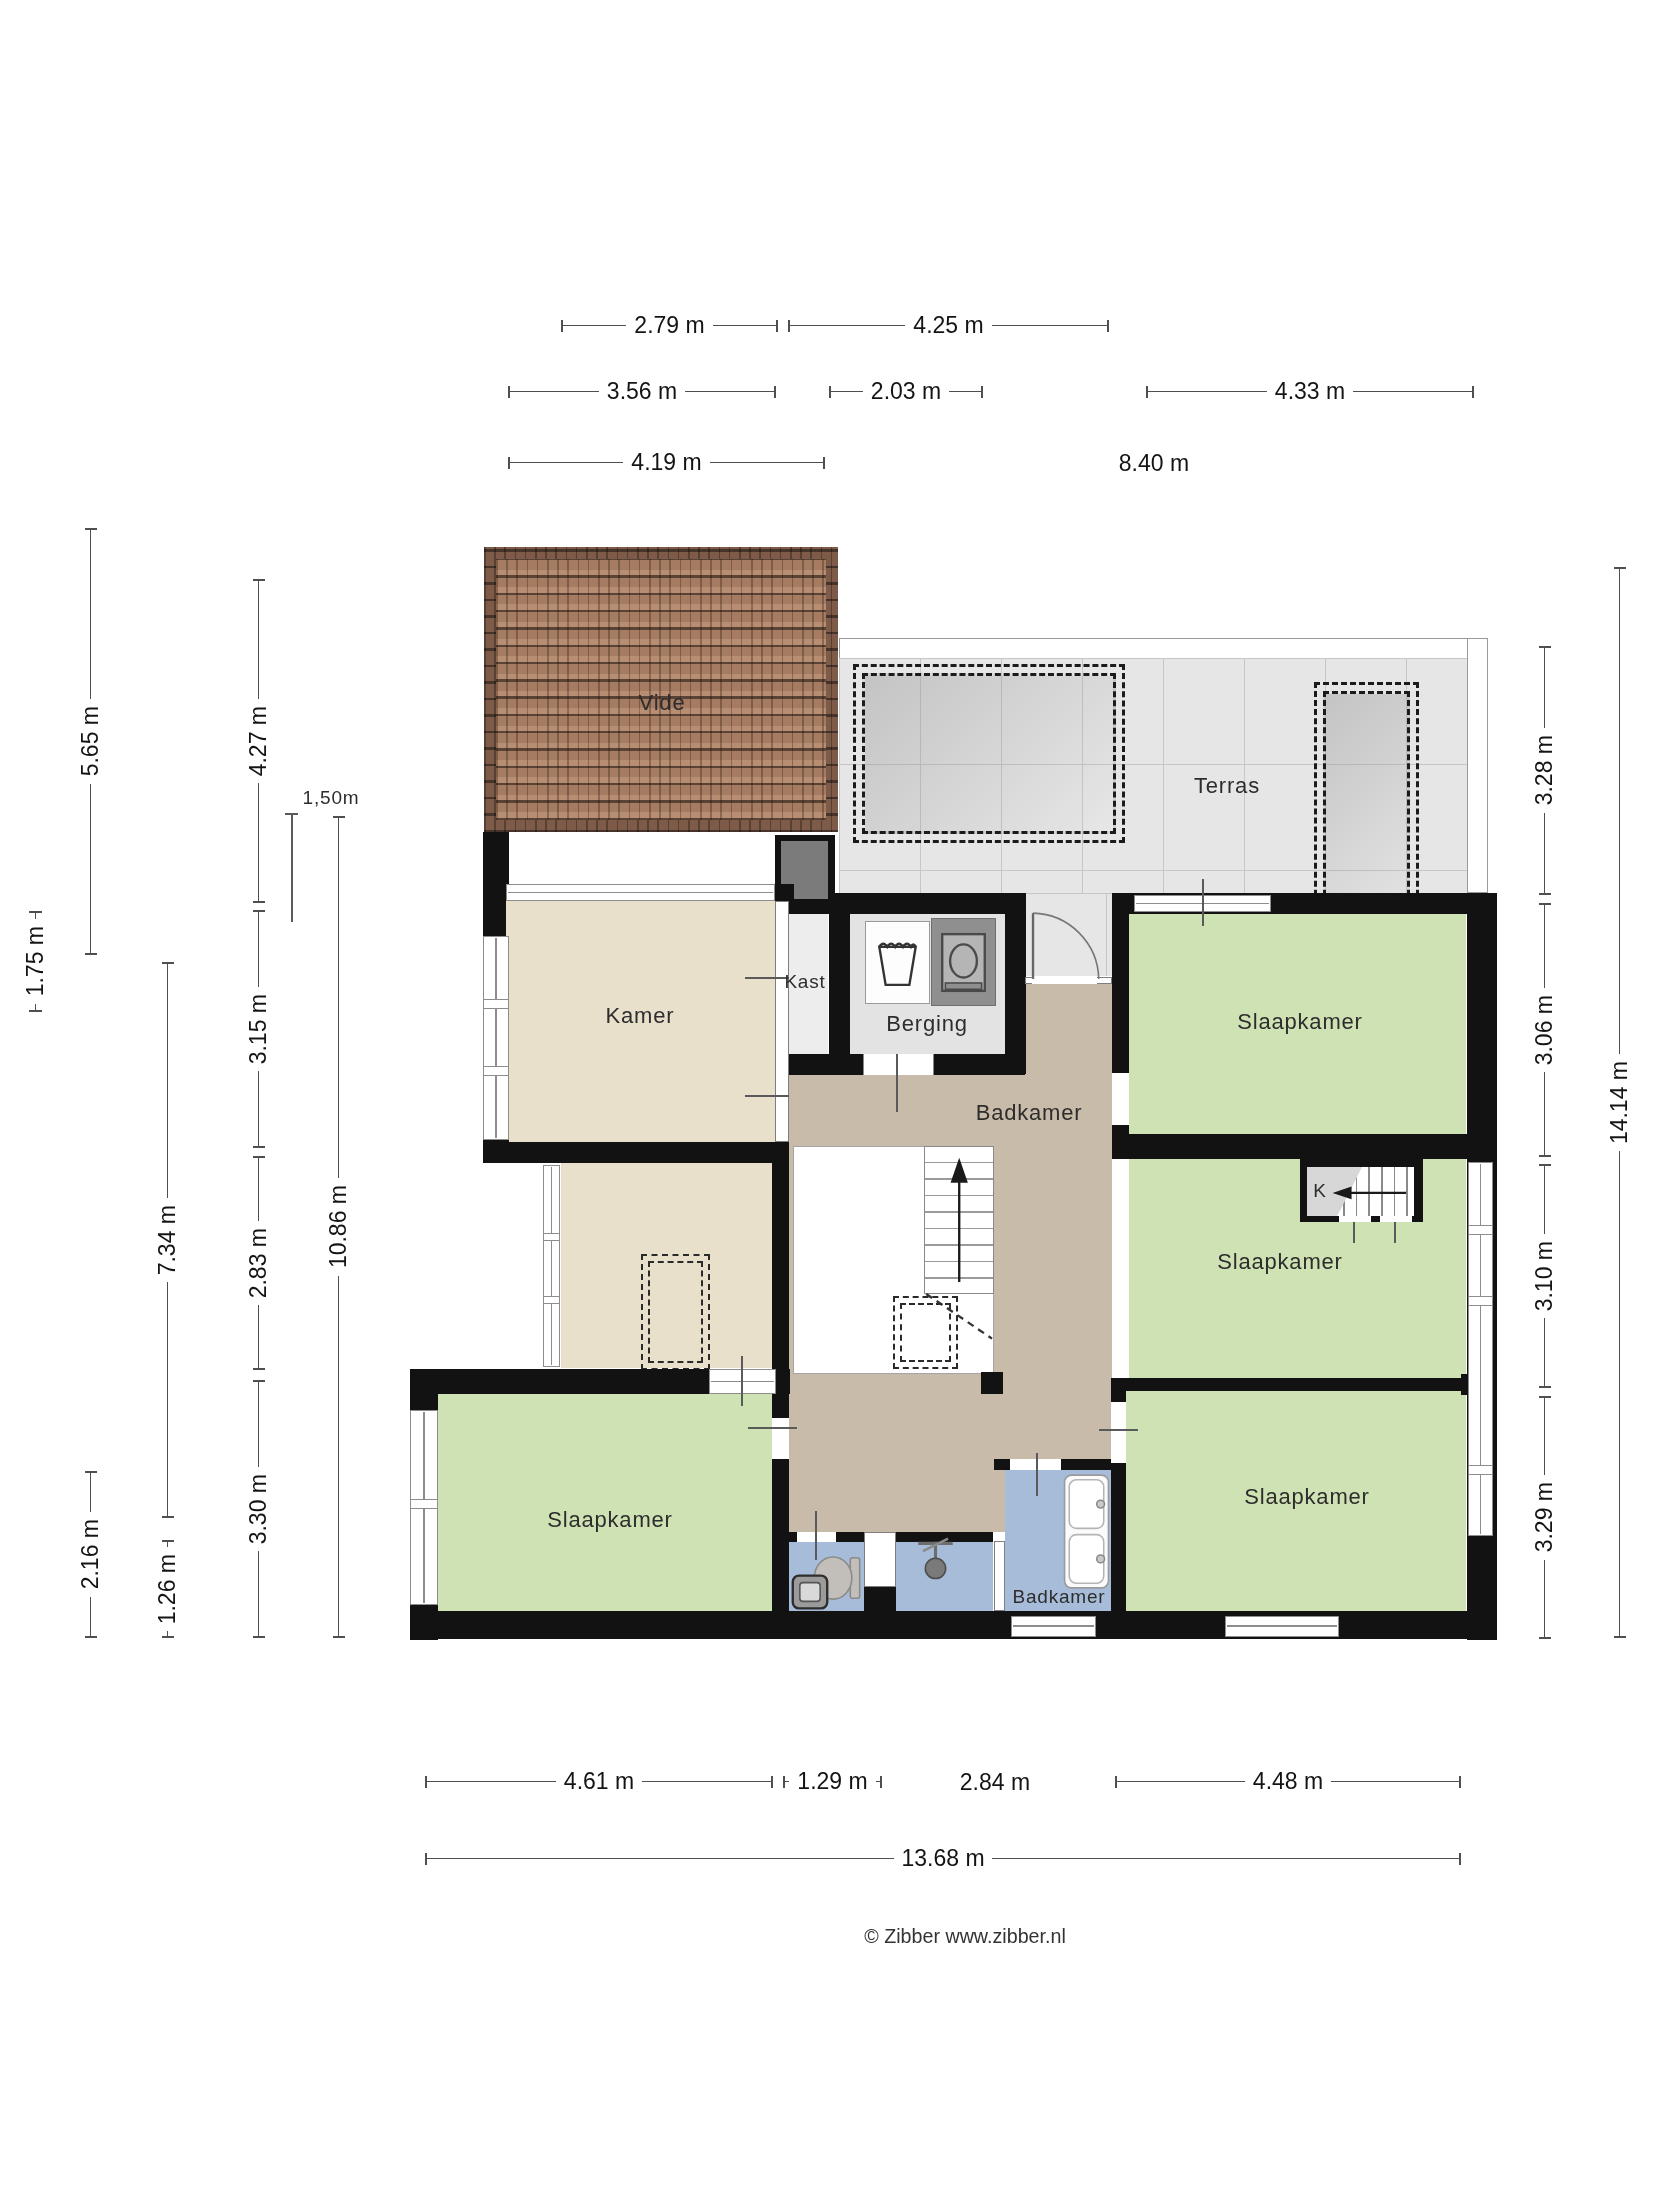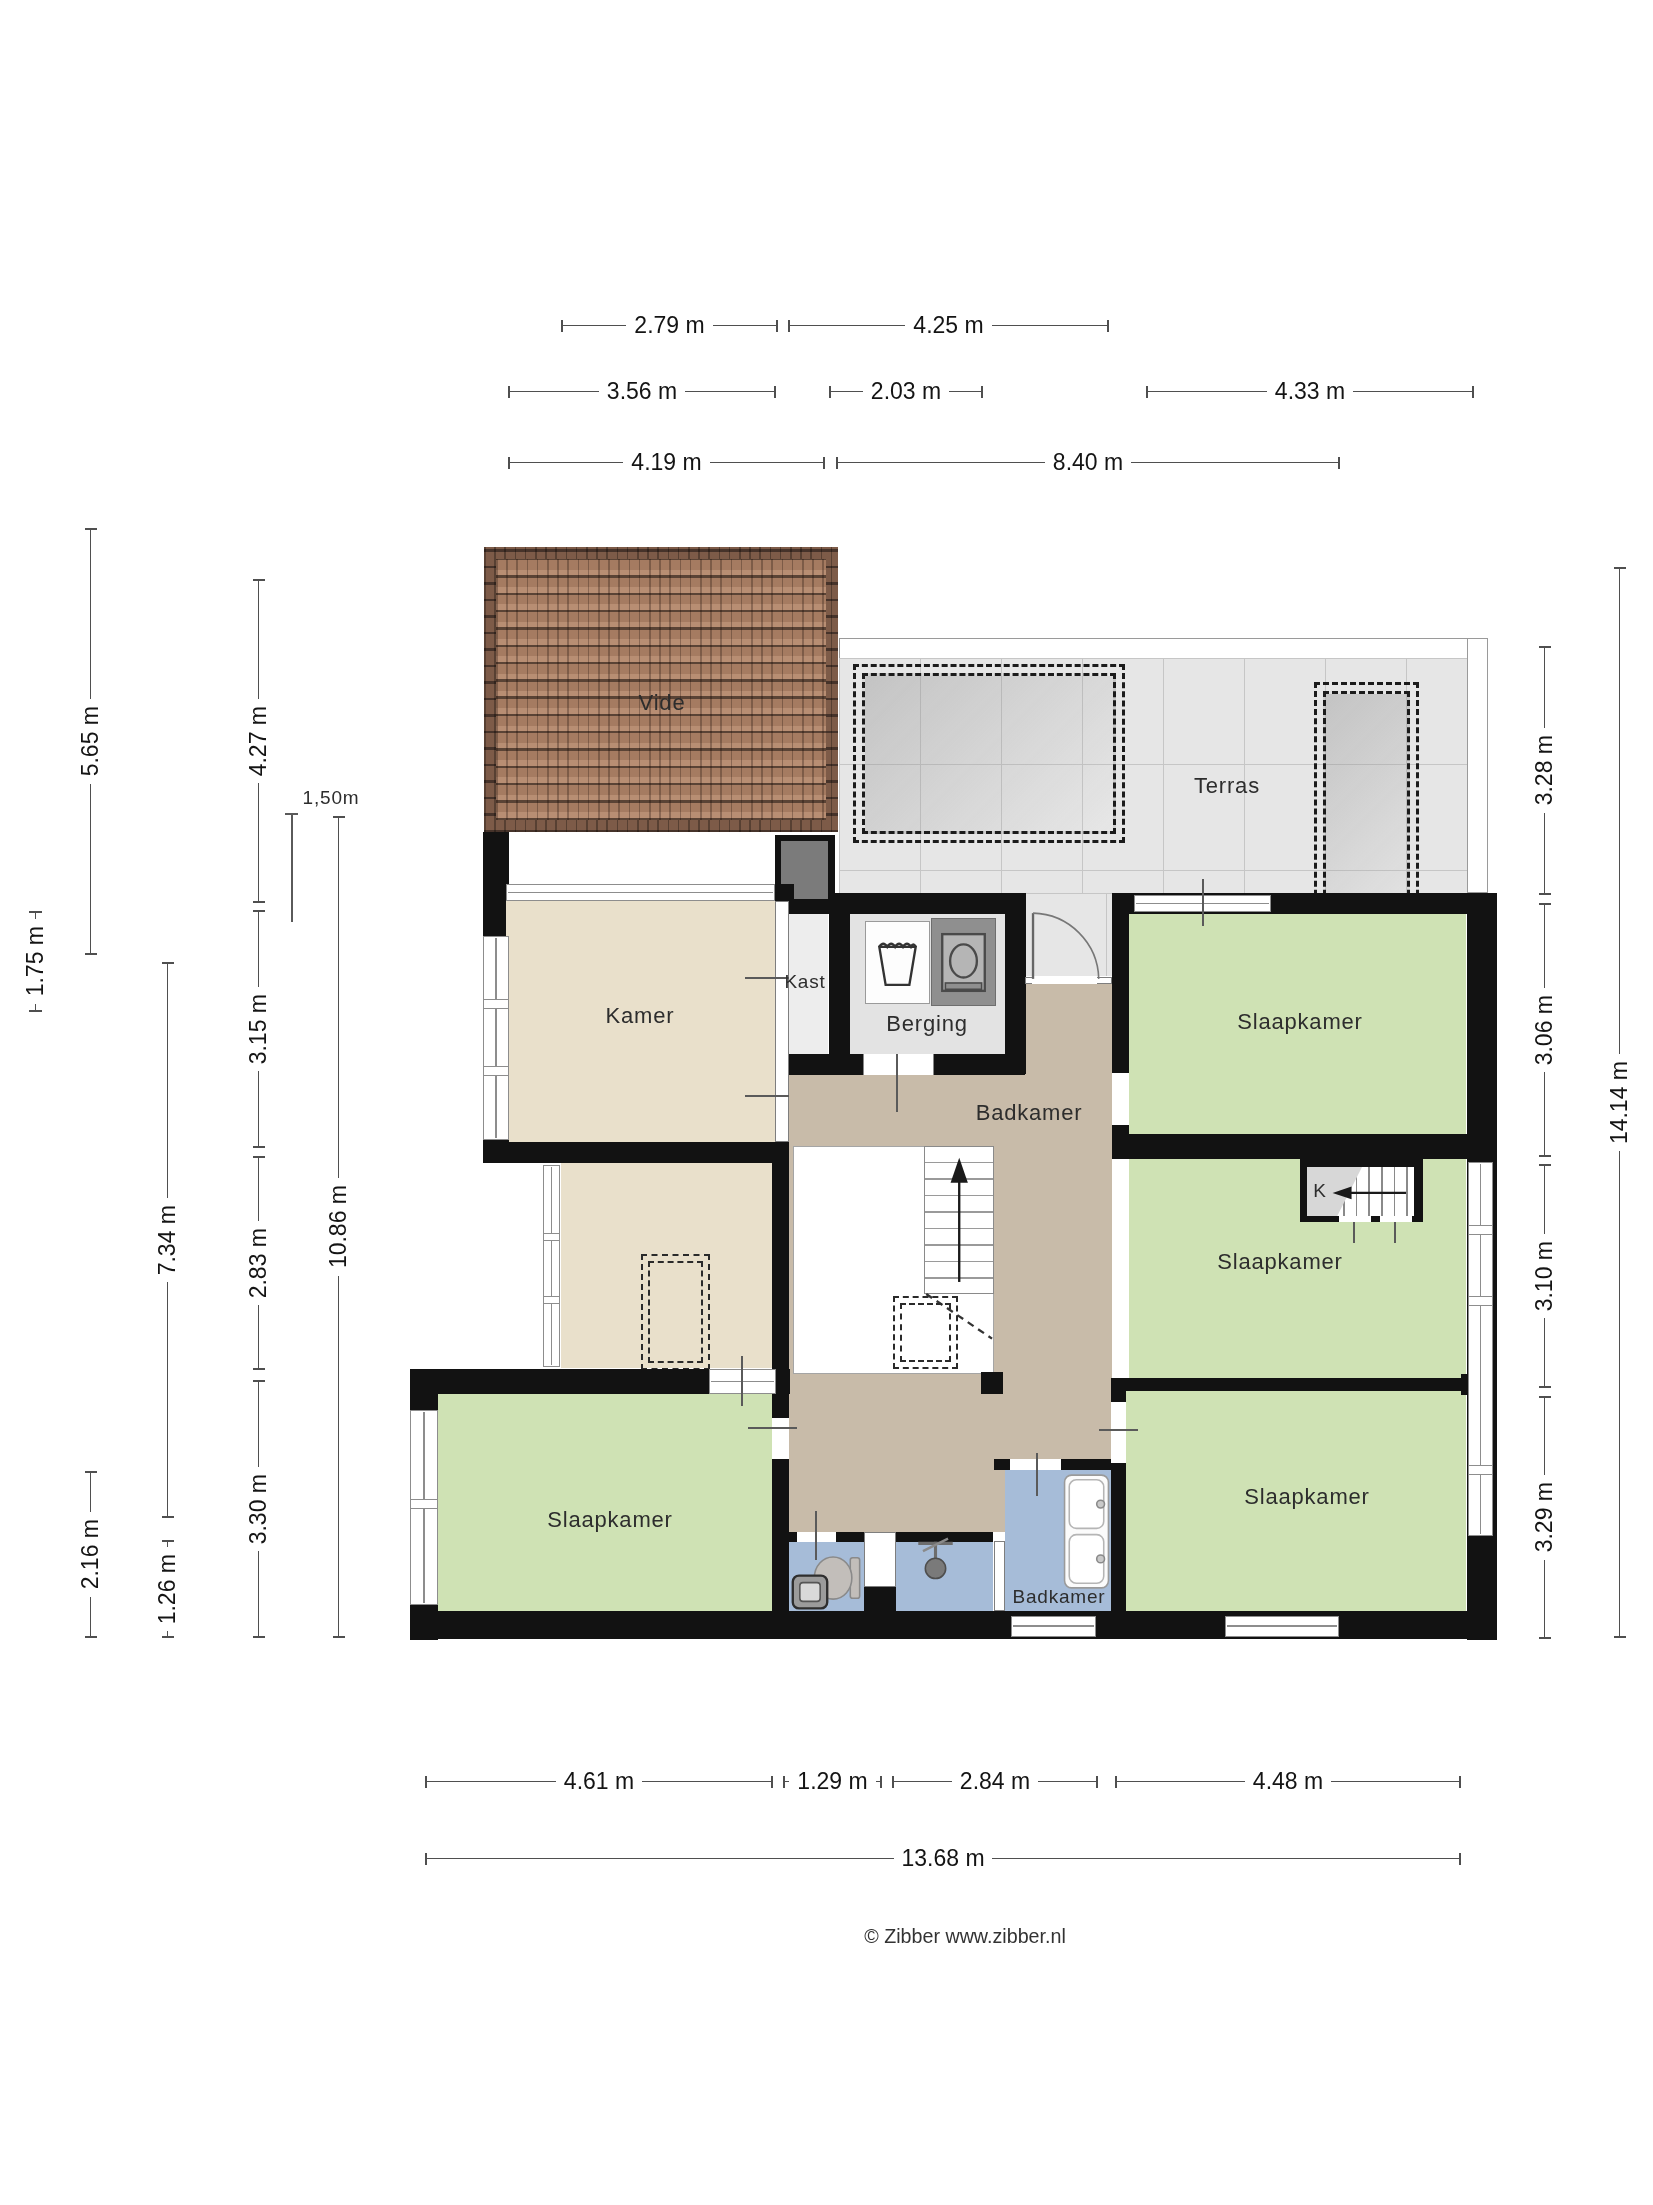--- a/index.html
+++ b/index.html
@@ -258,21 +258,21 @@
       <i class="ln"></i>
       <i class="tk"></i>
     </div>
   <div class="dimh" style="left:508px;top:451px;width:317px;">
       <i class="tk"></i>
       <i class="ln"></i>
       <span class="lab">4.19 m</span>
       <i class="ln"></i>
       <i class="tk"></i>
     </div>
-  <div class="dimh" style="left:836px;top:451px;width:504px;">
+  <div class="dimh" style="left:836px;top:451px;width:636px;flex-direction:column;">
       <i class="tk"></i>
       <i class="ln"></i>
       <span class="lab">8.40 m</span>
       <i class="ln"></i>
       <i class="tk"></i>
     </div>
 
   <div class="dimv" style="left:79px;top:528px;height:427px;">
       <i class="tk"></i>
       <i class="ln"></i>
@@ -391,21 +391,21 @@
       <i class="ln"></i>
       <i class="tk"></i>
     </div>
   <div class="dimh" style="left:783px;top:1770px;width:99px;">
       <i class="tk"></i>
       <i class="ln"></i>
       <span class="lab">1.29 m</span>
       <i class="ln"></i>
       <i class="tk"></i>
     </div>
-  <div class="dimh" style="left:892px;top:1770px;width:206px;">
+  <div class="dimh" style="left:892px;top:1770px;width:206px;flex-direction:column;">
       <i class="tk"></i>
       <i class="ln"></i>
       <span class="lab">2.84 m</span>
       <i class="ln"></i>
       <i class="tk"></i>
     </div>
   <div class="dimh" style="left:1115px;top:1770px;width:346px;">
       <i class="tk"></i>
       <i class="ln"></i>
       <span class="lab">4.48 m</span>

